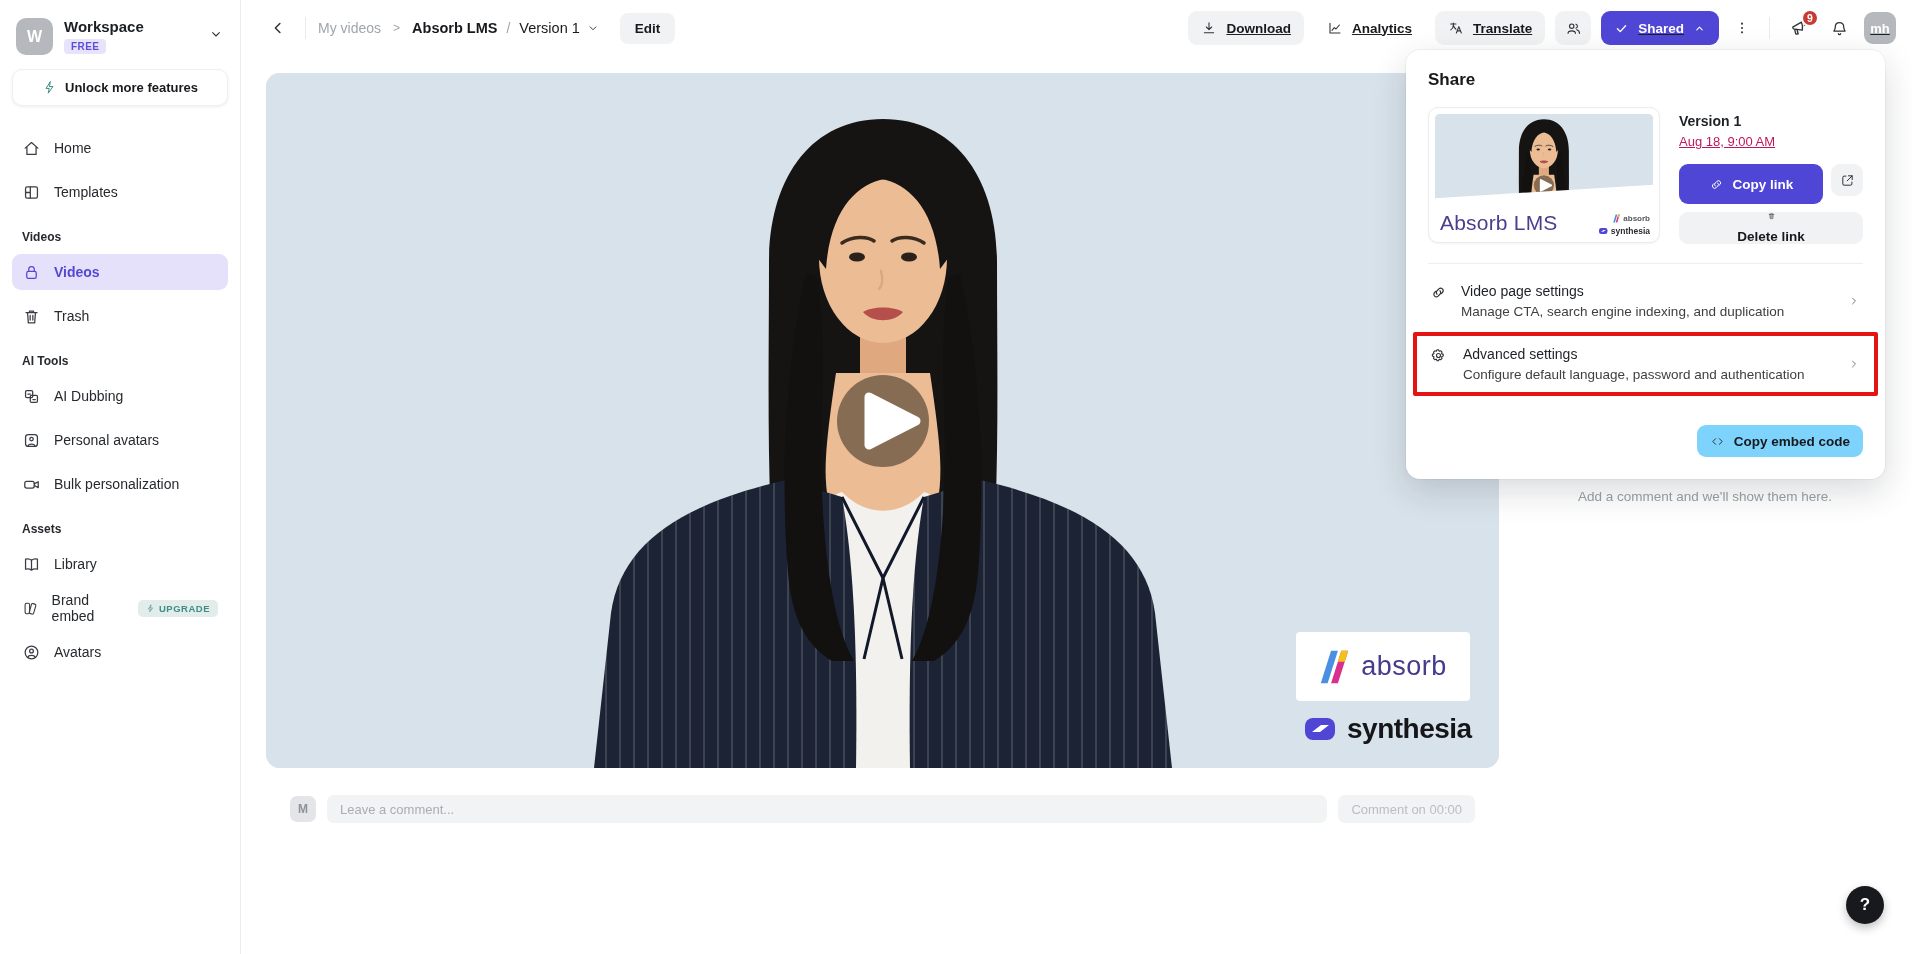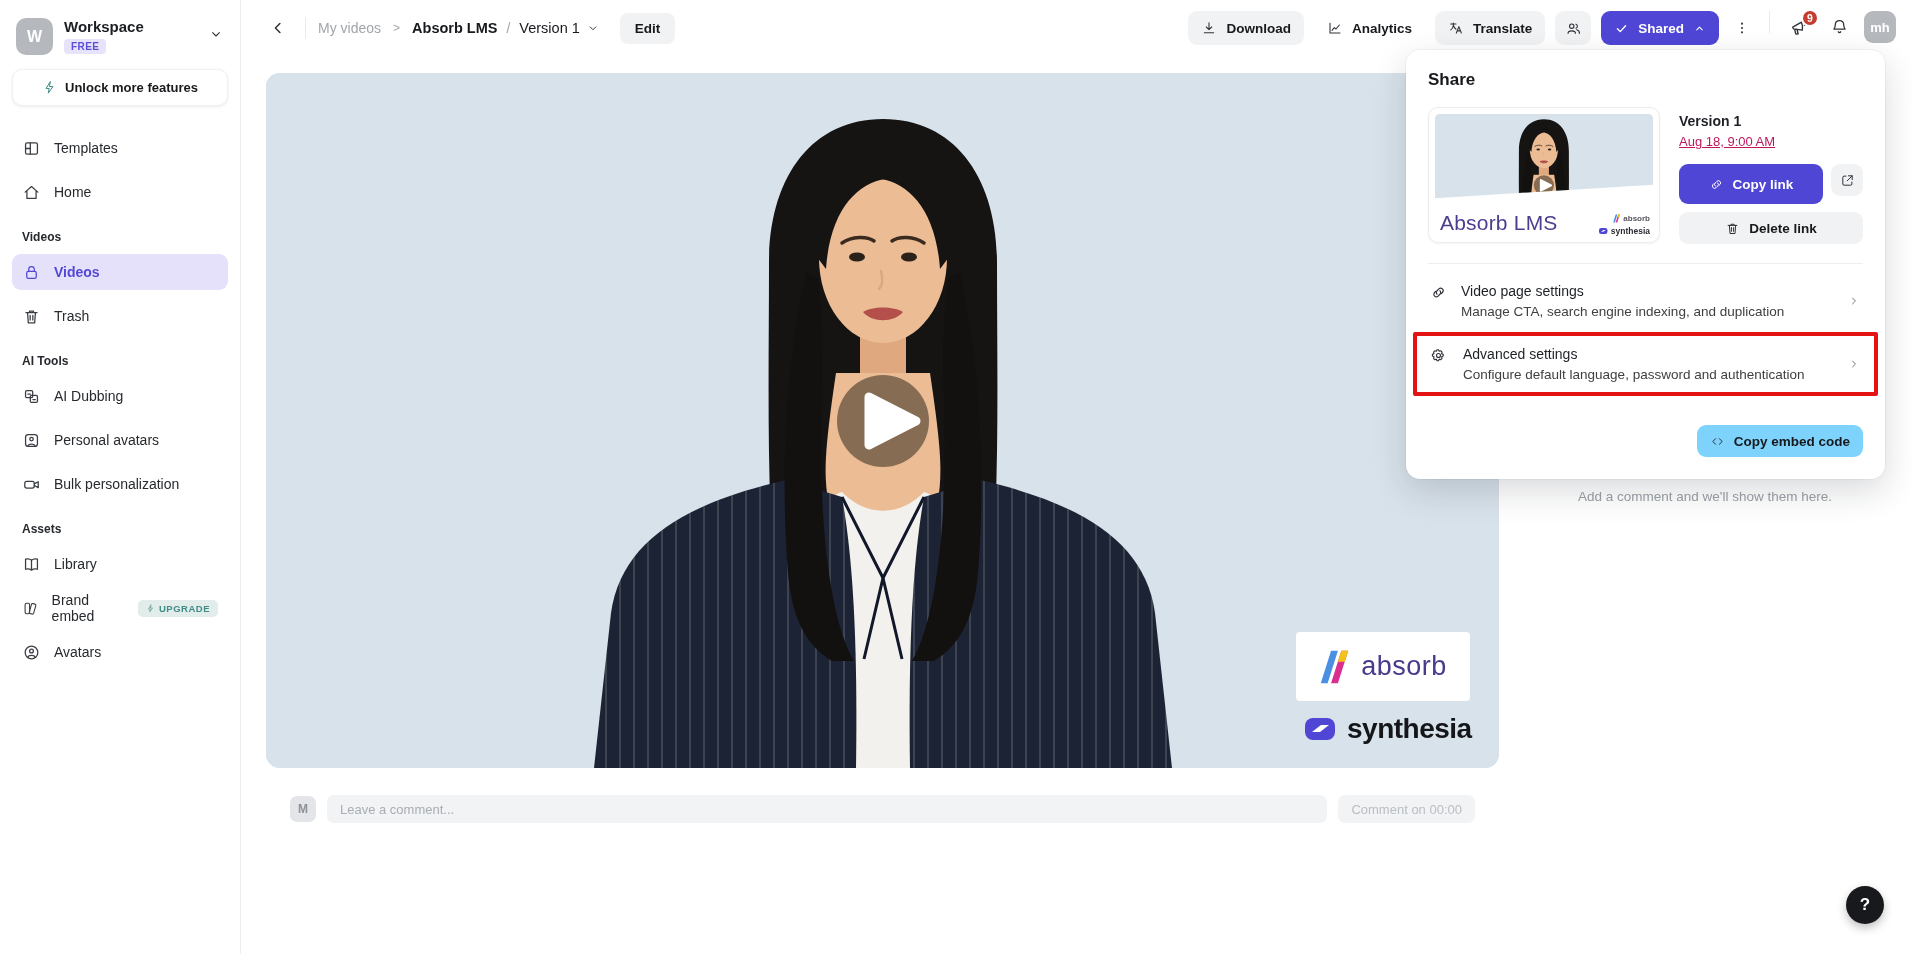--- a/index.html
+++ b/index.html
@@ -39,21 +39,21 @@
   .topbar { position:absolute; left:241px; right:0; top:0; height:56px; display:flex; align-items:center; padding:0 16px 0 22px; background:#fff; }
   .tb-iconbtn { width:30px; height:30px; border-radius:8px; display:flex; align-items:center; justify-content:center; cursor:pointer; background:transparent; border:none; }
   .tb-div { width:1px; height:22px; background:#e8eaec; margin:0 12px; }
   .crumb-parent { font-size:14px; color:#a0a5ab; cursor:pointer; }
   .crumb-sep { font-size:12px; color:#a0a5ab; margin:0 12px; }
   .crumb-title { font-size:14.5px; font-weight:700; color:#17191c; }
   .crumb-slash { font-size:14px; color:#a0a5ab; margin:0 9px; }
   .crumb-version { display:flex; align-items:center; gap:6px; font-size:14.5px; color:#17191c; cursor:pointer; }
   .edit-btn { margin-left:20px; height:31px; padding:0 15px; background:#f1f2f4; border:none; border-radius:8px;
               font-size:13.5px; font-weight:700; color:#17191c; cursor:pointer; }
-  .tb-right { margin-left:auto; display:flex; gap:10px; }
+  .tb-right { margin-left:auto; display:flex; align-items:center; gap:10px;text-decoration:underline; }
   .pill-btn { height:34px; padding:0 13px; border-radius:9px; background:#f1f2f4; border:none; display:flex;
               align-items:center; gap:9px; font-size:13.5px; font-weight:700; color:#17191c; cursor:pointer; }
   .pill-btn.ghost { background:transparent; }
   .sq-btn { width:36px; height:34px; border-radius:9px; background:#f1f2f4; border:none; display:flex;
             align-items:center; justify-content:center; cursor:pointer; }
   .shared-btn { height:34px; padding:0 13px; border-radius:9px; background:#4f46d6; border:none; display:flex;
                 align-items:center; gap:9px; font-size:13.5px; font-weight:700; color:#fff; cursor:pointer; }
   .shared-btn .ic { stroke:#fff; }
   .dots-btn { width:26px; height:34px; background:none; border:none; display:flex; align-items:center; justify-content:center; cursor:pointer; }
   .announce-wrap { position:relative; width:30px; height:34px; display:flex; align-items:center; justify-content:center; cursor:pointer; }
@@ -107,21 +107,21 @@
   .sp-actions { margin-top:15px; }
   .sp-row1 { display:flex; gap:8px; }
   .copy-link-btn { flex:1; height:40px; background:#4f46d6; color:#fff; border:none; border-radius:9px;
                    font-size:13.5px; font-weight:700; display:flex; align-items:center; justify-content:center;
                    gap:9px; cursor:pointer; }
   .copy-link-btn .ic { stroke:#fff; }
   .ext-btn { width:32px; height:32px; background:#f1f2f4; border:none; border-radius:9px; display:flex;
              align-items:center; justify-content:center; cursor:pointer; }
   .delete-btn { width:100%; margin-top:8px; height:32px; background:#f1f2f4; border:none; border-radius:9px;
                 font-size:13.5px; font-weight:600; color:#17191c; display:flex; align-items:center;
-                justify-content:center; gap:9px; cursor:pointer; }
+                justify-content:center; gap:9px; cursor:pointer;flex-direction:column; }
   .sp-divider { height:1px; background:#eceef0; margin:19px 0 8px; }
   .sp-row { display:flex; align-items:flex-start; gap:14px; padding:11px 2px; cursor:pointer; }
   .sp-row-text { flex:1; }
   .sp-row-title { font-size:14px; font-weight:500; color:#1d2025; }
   .sp-row-sub { font-size:13.5px; color:#404040; margin-top:5px; }
   .sp-row .row-icon { margin-top:1px; }
   .sp-row .chev { align-self:center; }
   .sp-row.highlight { border:4px solid #e51414; border-radius:2px; margin:2px -15px 0; padding:10px 13px;gap:16px; }
   .embed-row { display:flex; justify-content:flex-end; margin-top:29px; }
   .embed-btn { height:32px; padding:0 13px; background:#7dd3fc; border:none; border-radius:9px; font-size:13.5px;
@@ -203,30 +203,30 @@
   <button class="unlock-btn">
     <svg class="ic" width="15" height="15" viewBox="0 0 24 24" style="stroke:#3f8d86">
         <path d="M13 3 L6.5 13.5 H11.5 L10 21 L17.5 10.5 H12.5 Z"></path>
       </svg>
     <span>Unlock more features</span>
   </button>
 
   <nav>
     <div class="nav-item">
       <svg class="ic" width="19" height="19" viewBox="0 0 24 24">
+          <path d="M4 11.5 L12 4.5 L20 11.5 M6.2 9.8 V19.5 H17.8 V9.8"></path>
+        </svg>
+      <span>Home</span>
+    </div>
+    <div class="nav-item">
+      <svg class="ic" width="19" height="19" viewBox="0 0 24 24">
           <rect x="4.5" y="5" width="15" height="14" rx="2"></rect>
           <path d="M10.5 5 V19 M4.5 12 H10.5"></path>
         </svg>
       <span>Templates</span>
-    </div>
-    <div class="nav-item">
-      <svg class="ic" width="19" height="19" viewBox="0 0 24 24">
-          <path d="M4 11.5 L12 4.5 L20 11.5 M6.2 9.8 V19.5 H17.8 V9.8"></path>
-        </svg>
-      <span>Home</span>
     </div>
 
     <div class="nav-section">Videos</div>
     <div class="nav-item active">
       <svg class="ic" width="19" height="19" viewBox="0 0 24 24">
           <rect x="6" y="10.5" width="12" height="9" rx="2"></rect>
           <path d="M8.5 10.5 V8 a3.5 3.5 0 0 1 7 0 V10.5"></path>
         </svg>
       <span>Videos</span>
     </div>

